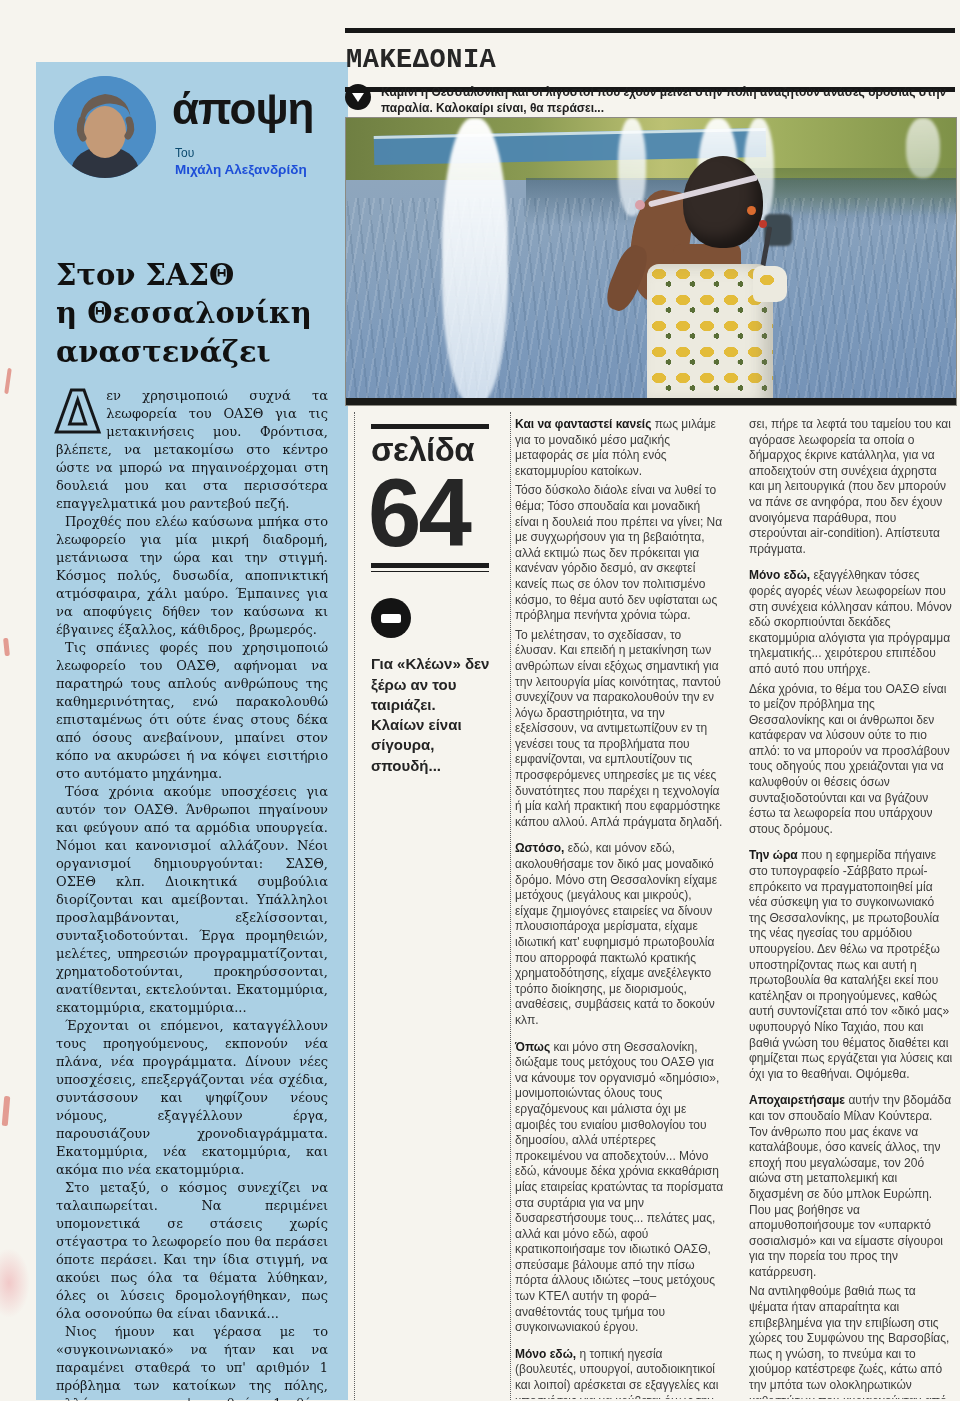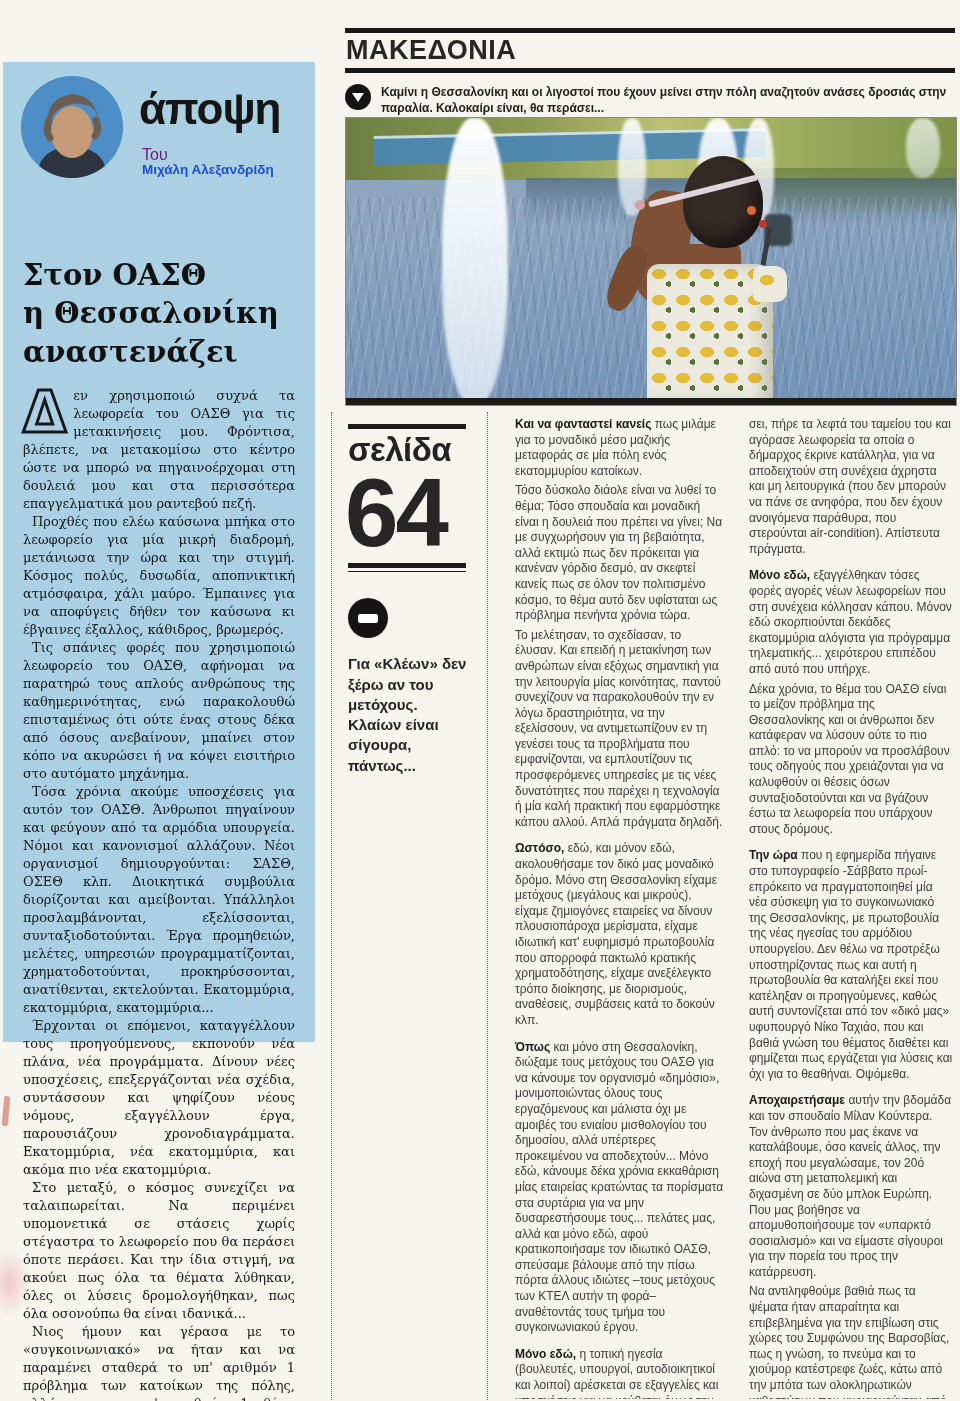--- a/index.html
+++ b/index.html
@@ -5,42 +5,42 @@
   html,body{margin:0;padding:0;}
   body{font-family:"Liberation Sans",sans-serif;background:#e9e7e1;}
   #page{position:relative;width:960px;height:1401px;background:#f6f4ee;overflow:hidden;}
 
   
   .scan-mark{position:absolute;background:#cf4336;opacity:.5;border-radius:2px;}
   .scan-smudge{position:absolute;left:0;top:1248px;width:30px;height:70px;
     background:radial-gradient(ellipse at 30% 50%, rgba(232,120,130,.35), transparent 70%);}
 
   
-  .sidebar{position:absolute;left:3px;top:62px;width:312px;height:980px;background:#abd0e4;}
+  .sidebar{position:absolute;left:36px;top:62px;width:312px;height:1338px;background:#abd0e4;}
   .op-head{position:relative;height:180px;}
   .avatar{position:absolute;left:18px;top:14px;width:102px;height:102px;border-radius:50%;overflow:hidden;background:#4d8ec6;}
   .op-label{position:absolute;left:136px;top:22px;font-size:44px;font-weight:800;letter-spacing:-1px;color:#151515;}
-  .op-by{position:absolute;left:139px;top:84px;font-size:16px;color:#701a75;}
+  .op-by{position:absolute;left:139px;top:84px;font-size:12px;color:#0c4a6e;}
   .op-author{position:absolute;left:139px;top:100px;font-size:13.5px;font-weight:bold;color:#1d4ed8;}
   .op-title{margin:14px 14px 0 20px;font-family:"DejaVu Serif",serif;font-weight:bold;
     font-size:29px;line-height:1.32;color:#111;white-space:pre-line;}
   .op-body{margin:16px 20px 0 20px;font-family:"DejaVu Serif",serif;font-size:13px;
     line-height:18px;color:#15171a;text-align:justify;}
   .op-body p{margin:0;text-indent:9px;}
   .op-body p:first-child{text-indent:0;}
   .dropcap{float:left;font-family:"DejaVu Sans",sans-serif;font-weight:bold;
     font-size:56px;line-height:46px;margin:3px 7px 0 0;color:#15171a;}
   @supports (-webkit-text-stroke:3px #15171a){
     .dropcap{color:transparent;-webkit-text-stroke:3px #15171a;}
   }
 
   
   .header{position:absolute;left:345px;top:28px;width:610px;}
   .rule{height:5px;background:#171717;}
-  .brand-row{display:flex;justify-content:space-between;align-items:center;padding:2px 1px;}
+  .brand-row{display:flex;justify-content:space-between;align-items:center;padding:12px 1px;font-family:Liberation Mono, monospace;}
   .brand{font-size:27px;font-weight:900;letter-spacing:.5px;color:#262626;transform:scaleY(1.03);}
   .edition{font-size:23px;color:#2b2b2b;}
   .edition .day{font-weight:400;letter-spacing:.5px;}
   .edition .date{font-weight:900;margin-left:6px;letter-spacing:-.5px;}
 
   
   .caption{position:absolute;left:345px;top:84px;width:610px;display:flex;gap:10px;align-items:flex-start;}
   .circle-icon{flex:0 0 auto;width:26px;height:26px;border-radius:50%;background:#141414;
     display:flex;align-items:center;justify-content:center;}
   .tri-down{width:0;height:0;border-left:6px solid transparent;border-right:6px solid transparent;
@@ -88,21 +88,21 @@
       radial-gradient(ellipse 8px 6px at 12px 10px,#e3bc3a 85%,transparent 90%),
       radial-gradient(ellipse 4px 3px at 22px 20px,#5a6f37 85%,transparent 90%);
     background-size:24px 26px;
     border-radius:12px 16px 4px 4px;box-shadow:inset -10px 0 16px rgba(120,120,110,.35);}
   .g-sleeve{position:absolute;left:152px;top:118px;width:34px;height:36px;background:#eceadf;
     border-radius:8px 12px 10px 6px;
     background-image:radial-gradient(ellipse 8px 6px at 14px 14px,#e3bc3a 85%,transparent 90%);}
   .ph-bottom{position:absolute;left:0;bottom:0;width:610px;height:7px;background:#1b1b18;}
 
   
-  .pagebox{position:absolute;left:331px;top:412px;width:157px;height:988px;
+  .pagebox{position:absolute;left:354px;top:412px;width:157px;height:988px;
     border-left:1px dotted #5f5f5f;border-right:1px dotted #5f5f5f;box-sizing:border-box;
     padding:12px 14px 0 16px;}
   .pb-bar{height:5px;background:#1c1c1c;width:118px;}
   .pb-label{font-size:33px;font-weight:900;letter-spacing:-.5px;color:#222;margin:2px 0 0 0;}
   .pb-number{font-size:96px;font-weight:900;letter-spacing:-3px;line-height:.92;color:#262626;margin-left:-3px;}
   .pb-bar2{height:5px;background:#1c1c1c;width:118px;margin-top:6px;}
   .pb-line{height:1px;background:#1c1c1c;width:118px;margin-top:3px;}
   .pb-icon{margin-top:26px;width:40px;height:40px;border-radius:50%;background:#141414;
     display:flex;align-items:center;justify-content:center;}
   .pb-icon .bar{width:20px;height:9px;background:#fff;border-radius:2px;}
@@ -136,21 +136,21 @@
           <ellipse cx="51" cy="96" rx="34" ry="26" fill="#2e3440"></ellipse>
           <ellipse cx="51" cy="56" rx="21" ry="26" fill="#c49a77"></ellipse>
           <path d="M26 52 Q24 22 51 18 Q78 20 77 50 Q78 34 68 30 Q54 24 40 32 Q28 38 30 56 Z" fill="#6b5d52"></path>
           <path d="M28 44 q-4 10 1 18 M75 44 q4 10 -1 16" stroke="#6b5d52" stroke-width="7" fill="none" stroke-linecap="round"></path>
         </svg>
       </div>
       <div class="op-label">άποψη</div>
       <div class="op-by">Του</div>
       <div class="op-author">Μιχάλη Αλεξανδρίδη</div>
     </div>
-    <h1 class="op-title">Στον ΟΑΣΘ
+    <h1 class="op-title">Στον ΣΑΣΘ
 η Θεσσαλονίκη
 αναστενάζει</h1>
     <div class="op-body">
         <p><span class="dropcap">Δ</span>εν χρησιμοποιώ συχνά τα λεωφορεία του ΟΑΣΘ για τις μετακινήσεις μου. Φρόντισα, βλέπετε, να μετακομίσω στο κέντρο ώστε να μπορώ να πηγαινοέρχομαι στη δουλειά μου και στα περισσότερα επαγγελματικά μου ραντεβού πεζή.</p>
         <p>Προχθές που ελέω καύσωνα μπήκα στο λεωφορείο για μία μικρή διαδρομή, μετάνιωσα την ώρα και την στιγμή. Κόσμος πολύς, δυσωδία, αποπνικτική ατμόσφαιρα, χάλι μαύρο. Έμπαινες για να αποφύγεις δήθεν τον καύσωνα κι έβγαινες έξαλλος, κάθιδρος, βρωμερός.</p>
         <p>Τις σπάνιες φορές που χρησιμοποιώ λεωφορείο του ΟΑΣΘ, αφήνομαι να παρατηρώ τους απλούς ανθρώπους της καθημερινότητας, ενώ παρακολουθώ επισταμένως ότι ούτε ένας στους δέκα από όσους ανεβαίνουν, μπαίνει στον κόπο να ακυρώσει ή να κόψει εισιτήριο στο αυτόματο μηχάνημα.</p>
         <p>Τόσα χρόνια ακούμε υποσχέσεις για αυτόν τον ΟΑΣΘ. Άνθρωποι πηγαίνουν και φεύγουν από τα αρμόδια υπουργεία. Νόμοι και κανονισμοί αλλάζουν. Νέοι οργανισμοί δημιουργούνται: ΣΑΣΘ, ΟΣΕΘ κλπ. Διοικητικά συμβούλια διορίζονται και αμείβονται. Υπάλληλοι προσλαμβάνονται, εξελίσσονται, συνταξιοδοτούνται. Έργα προμηθειών, μελέτες, υπηρεσιών προγραμματίζονται, χρηματοδοτούνται, προκηρύσσονται, ανατίθενται, εκτελούνται. Εκατομμύρια, εκατομμύρια, εκατομμύρια...</p>
         <p>Έρχονται οι επόμενοι, καταγγέλλουν τους προηγούμενους, εκπονούν νέα πλάνα, νέα προγράμματα. Δίνουν νέες υποσχέσεις, επεξεργάζονται νέα σχέδια, συντάσσουν και ψηφίζουν νέους νόμους, εξαγγέλλουν έργα, παρουσιάζουν χρονοδιαγράμματα. Εκατομμύρια, νέα εκατομμύρια, και ακόμα πιο νέα εκατομμύρια.</p>
         <p>Στο μεταξύ, ο κόσμος συνεχίζει να ταλαιπωρείται. Να περιμένει υπομονετικά σε στάσεις χωρίς στέγαστρα το λεωφορείο που θα περάσει όποτε περάσει. Και την ίδια στιγμή, να ακούει πως όλα τα θέματα λύθηκαν, όλες οι λύσεις δρομολογήθηκαν, πως όλα οσονούπω θα είναι ιδανικά...</p>
         <p>Νιος ήμουν και γέρασα με το «συγκοινωνιακό» να ήταν και να παραμένει σταθερά το υπ' αριθμόν 1 πρόβλημα των κατοίκων της πόλης, αλλά και το υπ' αριθμόν 1 θέμα εξαγγελιών και υποσχέσεων των εκάστοτε αρμοδίων.</p>
@@ -202,21 +202,21 @@
 
   <div class="pagebox">
     <div class="pb-bar"></div>
     <div class="pb-label">σελίδα</div>
     <div class="pb-number">64</div>
     <div class="pb-bar2"></div>
     <div class="pb-line"></div>
     <div class="pb-icon">
         <span class="bar"></span>
       </div>
-    <div class="pb-quote">Για «Κλέων» δεν ξέρω αν του μετόχους. Κλαίων είναι σίγουρα, πάντως...</div>
+    <div class="pb-quote">Για «Κλέων» δεν ξέρω αν του ταιριάζει. Κλαίων είναι σίγουρα, σπουδή...</div>
   </div>
 
   <div class="colbody col-mid">
       <div class="sec">
         <p><b>Και να φανταστεί κανείς </b>πως μιλάμε για το μοναδικό μέσο μαζικής μεταφοράς σε μία πόλη ενός εκατομμυρίου κατοίκων.</p>
         <p>Τόσο δύσκολο διάολε είναι να λυθεί το θέμα; Τόσο σπουδαία και μοναδική είναι η δουλειά που πρέπει να γίνει; Να με συγχωρήσουν για τη βεβαιότητα, αλλά εκτιμώ πως δεν πρόκειται για κανέναν γόρδιο δεσμό, αν σκεφτεί κανείς πως σε όλον τον πολιτισμένο κόσμο, το θέμα αυτό δεν υφίσταται ως πρόβλημα πενήντα χρόνια τώρα.</p>
         <p>Το μελέτησαν, το σχεδίασαν, το έλυσαν. Και επειδή η μετακίνηση των ανθρώπων είναι εξόχως σημαντική για την λειτουργία μίας κοινότητας, παντού συνεχίζουν να παρακολουθούν την εν λόγω δραστηριότητα, να την εξελίσσουν, να αντιμετωπίζουν εν τη γενέσει τους τα προβλήματα που εμφανίζονται, να εμπλουτίζουν τις προσφερόμενες υπηρεσίες με τις νέες δυνατότητες που παρέχει η τεχνολογία ή μία καλή πρακτική που εφαρμόστηκε κάπου αλλού. Απλά πράγματα δηλαδή.</p>
       </div>
       <div class="sec">
         <p><b>Ωστόσο, </b>εδώ, και μόνον εδώ, ακολουθήσαμε τον δικό μας μοναδικό δρόμο. Μόνο στη Θεσσαλονίκη είχαμε μετόχους (μεγάλους και μικρούς), είχαμε ζημιογόνες εταιρείες να δίνουν πλουσιοπάροχα μερίσματα, είχαμε ιδιωτική κατ' ευφημισμό πρωτοβουλία που απορροφά πακτωλό κρατικής χρηματοδότησης, είχαμε ανεξέλεγκτο τρόπο διοίκησης, με διορισμούς, αναθέσεις, συμβάσεις κατά το δοκούν κλπ.</p>

